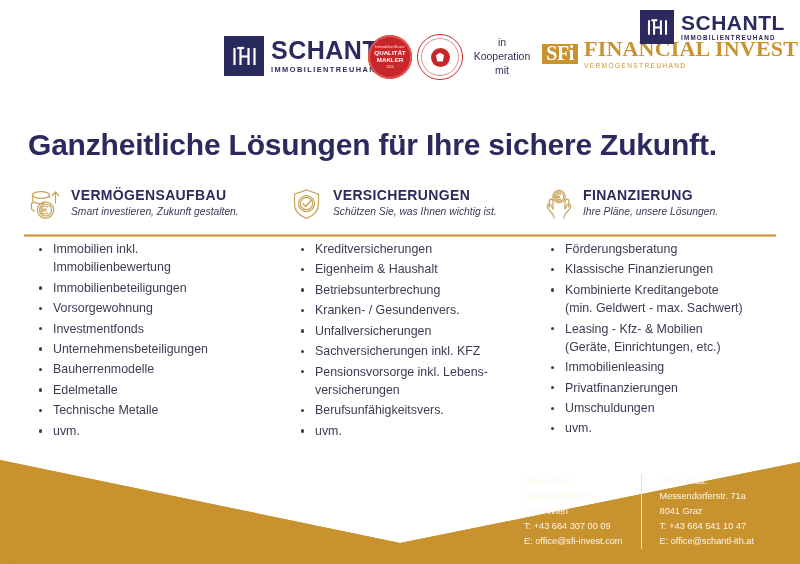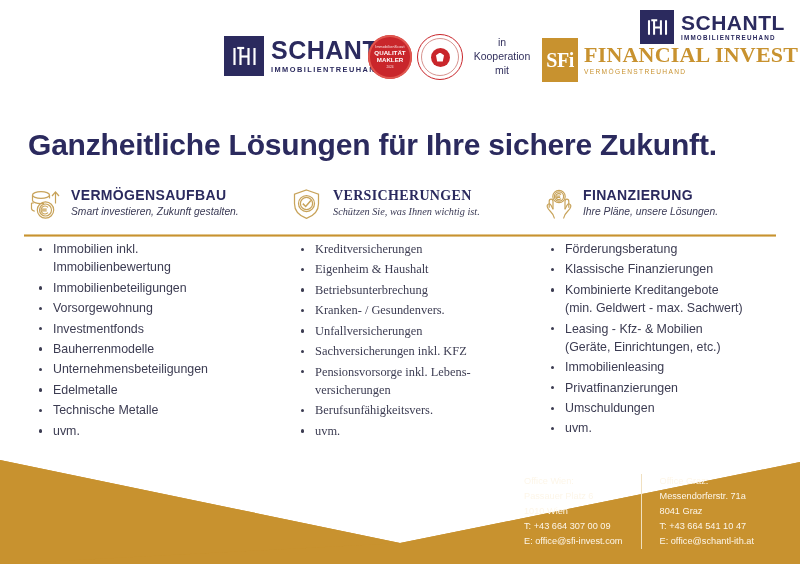--- a/index.html
+++ b/index.html
@@ -74,21 +74,21 @@
 
   
   #koop{
     position:absolute;left:466px;top:36px;width:72px;text-align:center;
     font-size:10.5px;color:#33315e;line-height:1.32;
   }
 
   
   #logo-sfi{position:absolute;left:542px;top:38px;display:flex;align-items:center;gap:6px;}
   .sfi-mark{
-    width:36px;height:44px;background:#c8922f;
+    width:36px;height:20px;background:#c8922f;
     display:flex;align-items:center;justify-content:center;
     font-family:"Liberation Serif", serif;font-weight:bold;font-size:20px;color:#ffffff;
     letter-spacing:-.5px;
   }
   .sfi-words{line-height:1;}
   .sfi-words .f1{
     font-family:Liberation Serif, serif;font-weight:bold;font-size:22px;
     color:#c8922f;letter-spacing:.2px;white-space:nowrap;
   }
   .sfi-words .f2{
@@ -99,21 +99,21 @@
   #headline{
     position:absolute;left:28px;top:128px;
     font-size:30px;font-weight:bold;color:#2b2a5e;
     letter-spacing:-.2px;white-space:nowrap;
   }
 
   
   #columns{position:absolute;left:28px;top:186px;width:746px;display:flex;}
   .col{position:relative;}
   .col.c1{width:262px;}
-  .col.c2{width:250px;font-family:Liberation Serif, serif;}
+  .col.c2{width:250px;}
   .col.c3{width:234px;}
 
   .col-head{display:flex;align-items:flex-start;gap:9px;height:44px;}
   .col-icon{width:34px;height:36px;flex:0 0 auto;margin-top:1px;}
   .col-icon svg{display:block;}
   .col-titles{padding-top:2px;}
   .col-title{
     font-size:14px;font-weight:bold;color:#2b2a5e;letter-spacing:.35px;
     line-height:1.1;white-space:nowrap;
   }
@@ -246,22 +246,22 @@
         <div class="col-titles">
           <div class="col-title">VERMÖGENSAUFBAU</div>
           <div class="col-sub">Smart investieren, Zukunft gestalten.</div>
         </div>
       </div>
       <ul class="bullets">
         <li><span>Immobilien inkl.</span><span class="cont">Immobilienbewertung</span></li>
         <li><span>Immobilienbeteiligungen</span></li>
         <li><span>Vorsorgewohnung</span></li>
         <li><span>Investmentfonds</span></li>
+        <li><span>Unternehmensbeteiligungen</span></li>
         <li><span>Bauherrenmodelle</span></li>
-        <li><span>Unternehmensbeteiligungen</span></li>
         <li><span>Edelmetalle</span></li>
         <li><span>Technische Metalle</span></li>
         <li><span>uvm.</span></li>
       </ul>
     </div>
 
     <div class="col c2">
       <div class="col-head">
         <div class="col-icon">
           <svg width="34" height="36" viewBox="0 0 34 36" aria-hidden="true">

